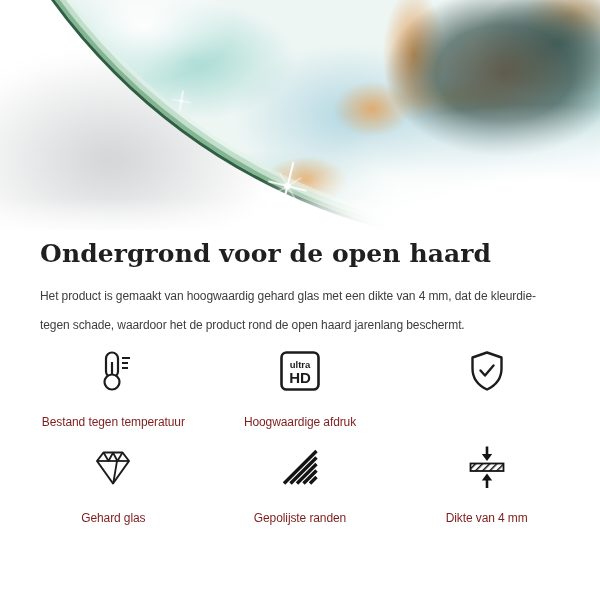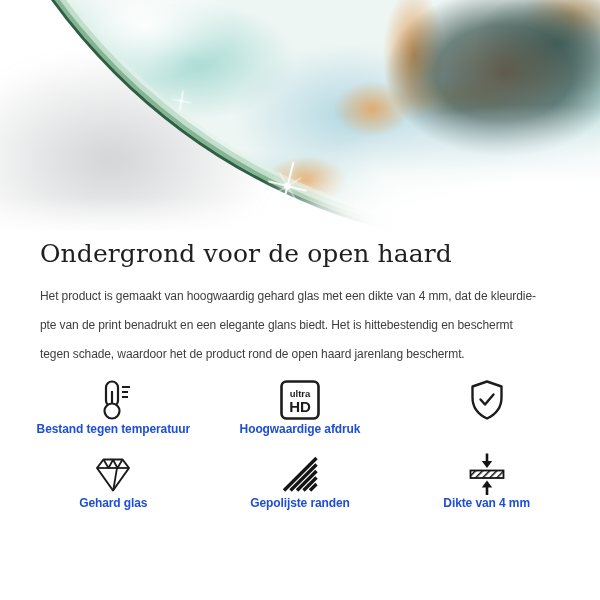--- a/index.html
+++ b/index.html
@@ -49,39 +49,39 @@
       linear-gradient(to bottom, rgba(255,255,255,0) 86%, rgba(255,255,255,0.85) 100%);
   }
   .sparkle{position:absolute;filter:drop-shadow(0 0 5px rgba(255,255,255,0.95));}
   .sparkle-main{left:261px;top:160px;transform:rotate(14deg);}
   .sparkle-small{left:170px;top:90px;transform:rotate(10deg);}
 
   
   h1{
     margin:8px 0 0 40px;
     font-family:"DejaVu Serif","Liberation Serif",serif;
-    font-weight:400;font-size:25px;line-height:31px;color:#1f1f1f;
+    font-weight:700;font-size:25px;line-height:31px;color:#1f1f1f;
     letter-spacing:0.1px;
   }
 
   
   .desc{
     margin:13px 0 0 40px;width:535px;
     font-size:12px;line-height:29px;color:#3d3d3d;letter-spacing:-0.1px;
   }
   .desc .pline{display:block;white-space:nowrap;}
 
   
   .features{
     margin:9px 20px 0;
     display:grid;grid-template-columns:1fr 1fr 1fr;row-gap:16px;
   }
-  .feature{display:flex;flex-direction:column;align-items:center;}
+  .feature{display:flex;flex-direction:column;align-items:center;gap:12px;}
   .ficon{width:44px;height:44px;display:flex;align-items:center;justify-content:center;}
-  .flabel{font-size:12px;color:#1d4ed8;letter-spacing:-0.1px;white-space:nowrap;font-weight:bold;}
+  .flabel{margin-top:10px;font-size:12px;color:#7f1d1d;letter-spacing:-0.1px;white-space:nowrap;}
   .ficon svg{display:block;}
 </style>
 </head>
 <body>
 
 <div class="page">
 
   <section class="hero">
     <div class="plate-shadow"></div>
     <div class="plate"></div>
@@ -107,21 +107,20 @@
       </svg>
     </div>
   </section>
 
   <h1>
     <span>Ondergrond voor de open haard</span><br>
   </h1>
 
   <p class="desc">
     <span class="pline">Het product is gemaakt van hoogwaardig gehard glas met een dikte van 4 mm, dat de kleurdie-</span>
-    <span class="pline">pte van de print benadrukt en een elegante glans biedt. Het is hittebestendig en beschermt</span>
     <span class="pline">tegen schade, waardoor het de product rond de open haard jarenlang beschermt.</span>
   </p>
 
   <div class="features">
 
     <div class="feature">
       <div class="ficon">
         <svg width="44" height="44" viewBox="0 0 44 44" fill="none">
           <rect x="15" y="3.5" width="12" height="25" rx="6" fill="#ffffff" stroke="#1c1c1c" stroke-width="2.2"></rect>
           <circle cx="21" cy="33" r="7.5" fill="#ffffff" stroke="#1c1c1c" stroke-width="2.2"></circle>

